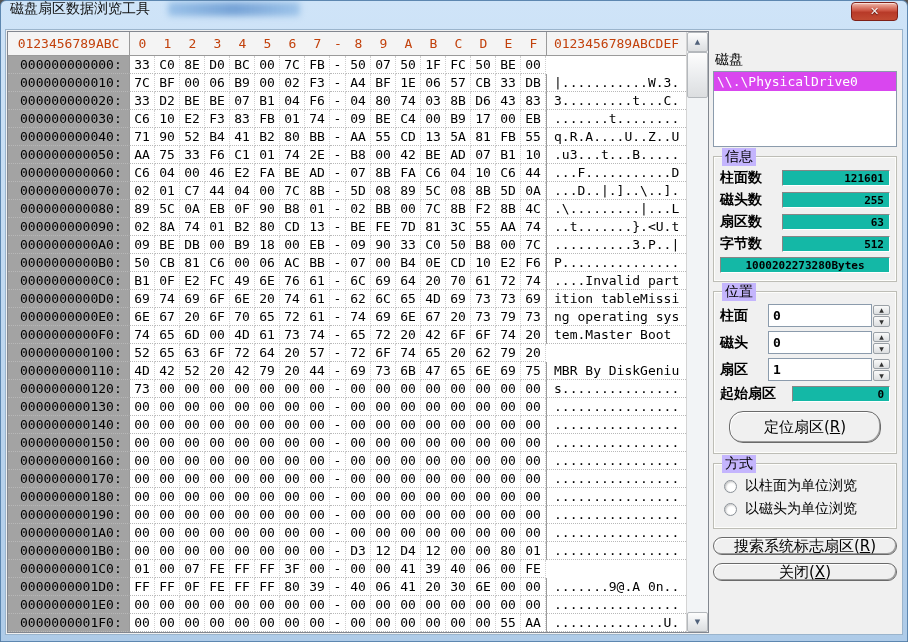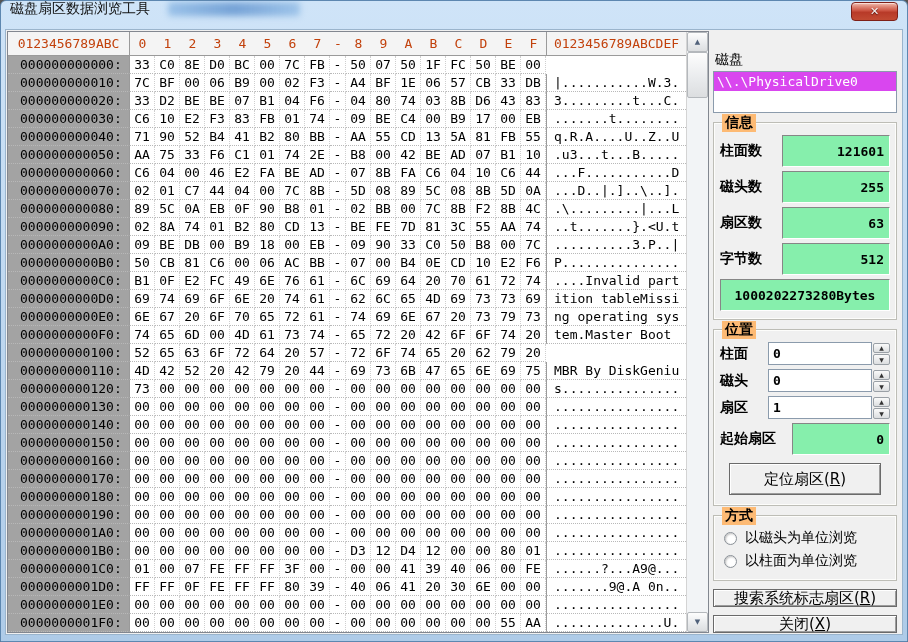--- a/index.html
+++ b/index.html
@@ -56,41 +56,41 @@
   .scroll-thumb { height:46px; }
   .scroll-track { flex:1; }
 
   
   .right-panel { flex:1; padding:20px 4px 0 4px; display:flex; flex-direction:column; font-size:14px; color:#000; }
   .section-label { margin:0 0 2px 2px; }
   .listbox { height:76px; background:#fff; border:1px solid #8b9bac; font-family:"DejaVu Sans Mono", monospace; font-size:13px; }
   .listbox .item.selected { background:#d946ef; color:#fff; padding:2px 3px; }
 
   .groupbox { position:relative; border:1px solid #bdbdb6; box-shadow:inset 0 0 0 1px #fdfdfb; margin-top:9px; padding:12px 6px 8px 6px; }
-  .groupbox > .gb-label { position:absolute; top:-9px; left:8px; background:#fdba74; padding:0 3px;font-weight:bold; }
+  .groupbox > .gb-label { position:absolute; top:-9px; left:8px; background:#c4b5fd; padding:0 3px; }
 
   .field-row { display:flex; align-items:center; margin-bottom:4px;font-weight:bold; }
   .field-row .lbl { width:62px; flex:none; }
   .sunken {
-    flex:1; height:32px; background:#86efac; padding:0 5px; display:flex; align-items:center;
+    flex:1; height:16px; background:#14b8a6; padding:0 5px; display:flex; align-items:center;
     border-top:1px solid #868686; border-left:1px solid #868686;
     border-bottom:1px solid #fff; border-right:1px solid #fff;
-    font-family:"DejaVu Sans Mono", monospace; font-size:13px;
+    font-family:"DejaVu Sans Mono", monospace; font-size:11px;
   }
   .sunken.right { justify-content:flex-end; }
   .sunken.center { justify-content:center; }
 
   .edit { flex:1; height:23px; background:#fff; border:1px solid #8b9bac; padding:0 4px;
     display:flex; align-items:center; font-family:"DejaVu Sans Mono", monospace; font-size:13px; }
   .spin { width:17px; height:23px; margin-left:1px; display:flex; flex-direction:column; }
   .spin .sbtn { flex:1; border:1px solid #9aa0a6; background:linear-gradient(#fafafa,#dcdee0);
     font-size:6px; display:flex; align-items:center; justify-content:center; color:#333; cursor:pointer; border-radius:2px; margin:0.5px 0; }
 
   .btn {
-    background:#f0f0f0; border:1px solid #6a6a6a; border-radius:0;
+    background:#f0f0f0; border:1px solid #6a6a6a; border-radius:14px;
     box-shadow:inset 1px 1px 0 #ffffff, inset -1px -1px 0 #9c9c9c;
     display:flex; align-items:center; justify-content:center; font-size:15px; cursor:pointer;
   }
   .btn .u { text-decoration:underline; }
   .locate-btn { width:152px; height:32px; margin:8px auto 2px auto; }
   .wide-btn { height:18px; margin-top:8px; flex:none; }
 
   .radio-row { display:flex; align-items:center; margin:5px 0 2px 4px; }
   .radio { width:13px; height:13px; border-radius:50%; background:#fff; border:1px solid #8a9097;
     box-shadow:inset 1px 1px 2px rgba(0,0,0,.25); margin-right:8px; flex:none; }
@@ -760,21 +760,20 @@
               <div class="cell byte">00</div>
               <div class="cell byte dash">-</div>
               <div class="cell byte">00</div>
               <div class="cell byte">00</div>
               <div class="cell byte">41</div>
               <div class="cell byte">39</div>
               <div class="cell byte">40</div>
               <div class="cell byte">06</div>
               <div class="cell byte">00</div>
               <div class="cell byte">FE</div>
-              <div class="cell ascii">......?...A9@...</div>
   </div>
 
   <div class="hex-row">
     <div class="cell offset">0000000001D0:</div>
     <div class="cell byte">FF</div>
               <div class="cell byte">FF</div>
               <div class="cell byte">0F</div>
               <div class="cell byte">FE</div>
               <div class="cell byte">FF</div>
               <div class="cell byte">FF</div>
@@ -913,25 +912,25 @@
           <span>定位扇区(</span>
             <span class="u">R</span>
             <span>)</span>
         </div>
       </div>
 
       <div class="groupbox" style="padding-top:8px;">
         <span class="gb-label">方式</span>
         <div class="radio-row">
           <span class="radio"></span>
-          <span>以磁头为单位浏览</span>
+          <span>以柱面为单位浏览</span>
         </div>
         <div class="radio-row">
           <span class="radio"></span>
-          <span>以柱面为单位浏览</span>
+          <span>以磁头为单位浏览</span>
         </div>
       </div>
 
       <div class="btn wide-btn">
         <span>搜索系统标志扇区(</span>
           <span class="u">R</span>
           <span>)</span>
       </div>
       <div class="btn wide-btn">
         <span>关闭(</span>

